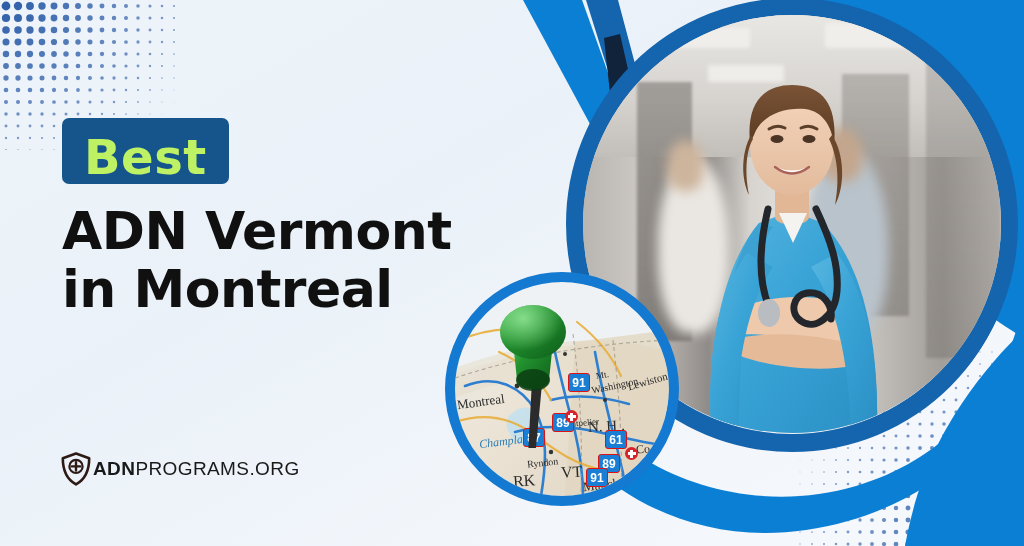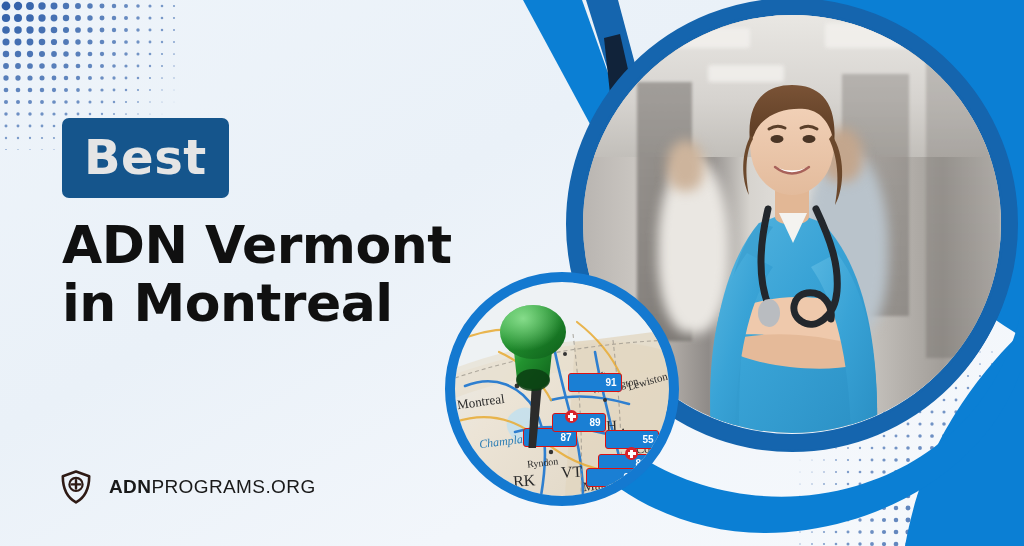--- a/index.html
+++ b/index.html
@@ -20,44 +20,44 @@
 
   
   .art{position:absolute;inset:0;}
   .art svg{display:block;width:1024px;height:546px;}
 
   
   .copy{position:absolute;left:62px;top:118px;width:470px;z-index:14;}
   .best-badge{
     display:inline-block;
     background:#15558C;
-    color:#e5e5e5;
+    color:#bef264;
     font-size:48px;
     font-weight:700;
     letter-spacing:.5px;
     line-height:1;
-    padding:15px 22px 17px 22px;
+    padding:15px 22px 3px 22px;
     border-radius:7px;
     font-family:"DejaVu Sans","Liberation Sans",sans-serif;
   }
   .headline{
     margin-top:18px;
     color:#101010;
     font-size:52px;
     font-weight:700;
     line-height:1.12;
     letter-spacing:-0.5px;
     font-family:"DejaVu Sans","Liberation Sans",sans-serif;
   }
   .headline .l2{display:block;}
 
   
   .logo{
-    position:absolute;left:60px;top:470px;z-index:15;
-    display:flex;align-items:center;gap:17px;
+    position:absolute;left:60px;top:452px;z-index:15;
+    display:flex;align-items:center;gap:1px;
   }
   .logo .shield{width:32px;height:34px;display:block;}
   .logo .wordmark{
     font-size:19px;letter-spacing:.4px;color:#191919;
     font-family:"Liberation Sans","DejaVu Sans",sans-serif;
     white-space:nowrap;
   }
   .logo .wordmark .b{font-weight:700;}
   .logo .wordmark .n{font-weight:400;}
 
@@ -101,23 +101,23 @@
     position:absolute;left:445px;top:272px;width:234px;height:234px;
     border-radius:50%;border:10px solid #1479D0;box-sizing:border-box;z-index:13;
   }
   .map-inner{position:absolute;inset:0;}
   .map-inner svg{display:block;width:214px;height:214px;}
 
   .mlabel{position:absolute;font-family:"Liberation Serif","DejaVu Serif",serif;
     color:#2a2a2a;white-space:nowrap;}
   .mlabel.water{color:#2f7fb5;font-style:italic;}
   .shieldnum{position:absolute;width:20px;height:17px;border-radius:3px;
-    background:#1a7fd4;color:#fff;font-size:10px;font-weight:700;
+    background:#1a7fd4;color:#fff;font-size:12px;font-weight:700;
     display:flex;align-items:center;justify-content:center;
-    font-family:"Liberation Sans",sans-serif;border:1px solid #d11;padding-left:32px;}
+    font-family:"Liberation Sans",sans-serif;border:1px solid #d11;}
   .redmark{position:absolute;width:13px;height:13px;border-radius:50%;
     background:#d8232a;}
   .redmark:before,.redmark:after{content:"";position:absolute;background:#fff;}
   .redmark:before{left:5px;top:2.5px;width:3px;height:8px;}
   .redmark:after{left:2.5px;top:5px;width:8px;height:3px;}
 
   
   .pin{position:absolute;left:18px;top:6px;width:120px;height:160px;z-index:4;}
   .pin svg{display:block;}
 </style>
@@ -813,21 +813,21 @@
         <div class="mlabel" style="left: 104px; top: 136px; font-size: 9px; transform: rotate(-5deg);">Montpelier</div>
         <div class="mlabel" style="left: 141px; top: 88px; font-size: 9px; transform: rotate(-10deg);">Mt.</div>
         <div class="mlabel" style="left: 136px; top: 98px; font-size: 10px; transform: rotate(-12deg);">Washington</div>
         <div class="mlabel" style="left: 172px; top: 93px; font-size: 11px; transform: rotate(-16deg);">Lewiston</div>
         <div class="mlabel" style="left: 128px; top: 194px; font-size: 13px; transform: rotate(-6deg);">Manchester</div>
         <div class="mlabel" style="left: 181px; top: 160px; font-size: 12px; transform: rotate(-4deg);">Co</div>
       </div>
     <div id="map-shields">
         <div class="shieldnum" style="left: 68px; top: 146px;">87</div>
         <div class="shieldnum" style="left: 97px; top: 131px;">89</div>
-        <div class="shieldnum" style="left: 150px; top: 148px;">55</div>
+        <div class="shieldnum" style="left: 150px; top: 148px;">61</div>
         <div class="shieldnum" style="left: 143px; top: 172px;">89</div>
         <div class="shieldnum" style="left: 131px; top: 186px;">91</div>
         <div class="shieldnum" style="left: 113px; top: 91px;">91</div>
       </div>
     <div id="map-marks">
         <div class="redmark" style="left: 110px; top: 128px;"></div>
         <div class="redmark" style="left: 170px; top: 165px;"></div>
       </div>
 
     <div class="pin">

